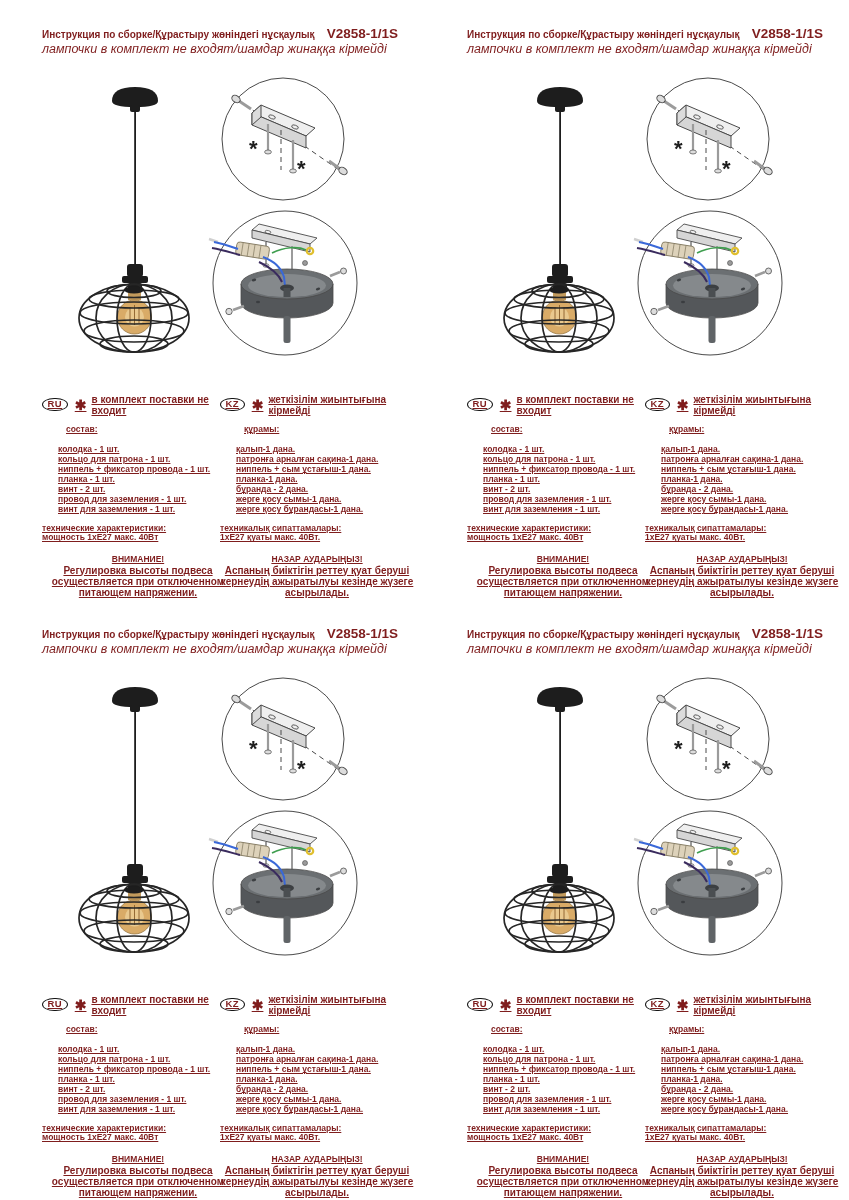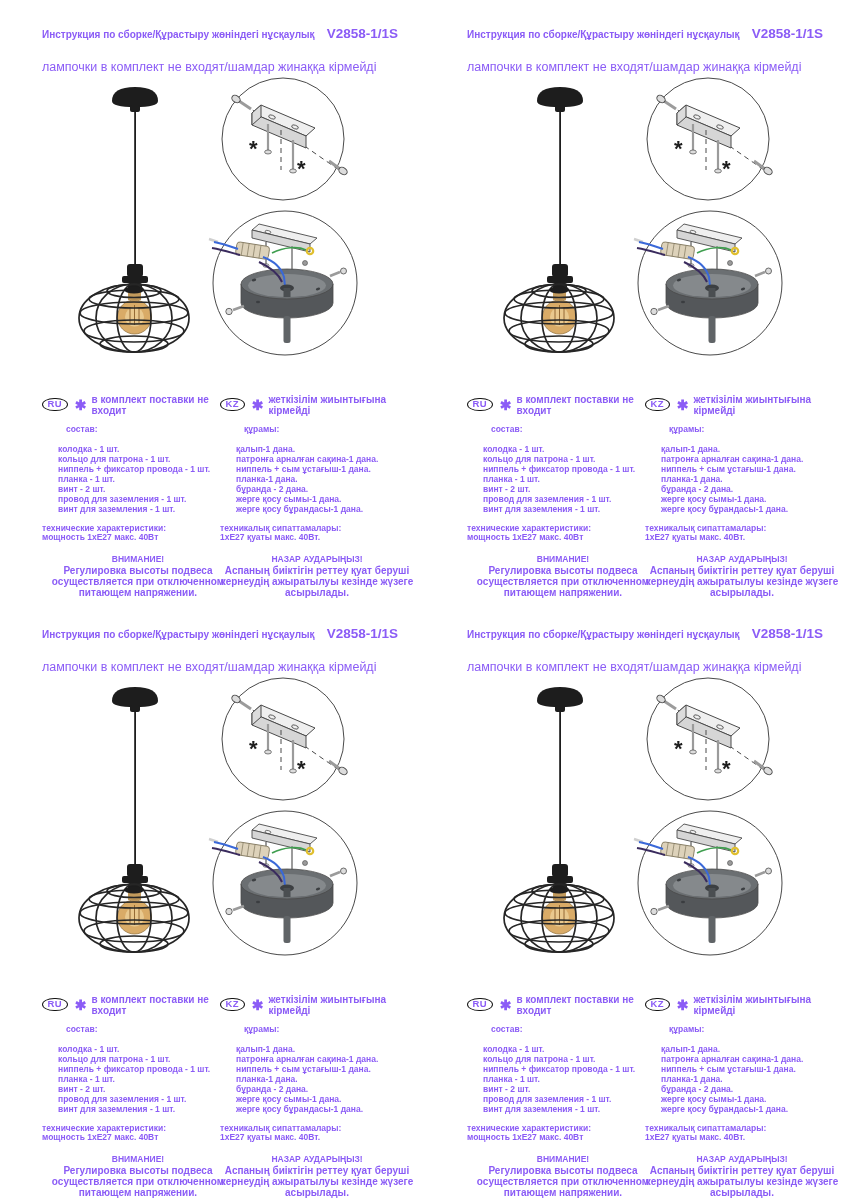--- a/index.html
+++ b/index.html
@@ -1,34 +1,34 @@
 <!DOCTYPE html>
 <html style="--ink: #1d1d1d; --line: #4a4a4a; --cage: #262626; --metal: #9b9b9b; --metal-light: #dcdcdc; --bracket-top: #efefef; --bracket-front: #d6d6d6; --canopy: #6b6f72; --canopy-dark: #54575a; --canopy-light: #85898c; --hub: #3c3f42; --bulb: #d9ab67; --bulb-glow: #e9c98f; --bulb-neck: #c29a5c; --bulb-stroke: #9a7a46; --filament: #8a5f2a; --block: #ddd2ba; --block-edge: #857b62; --wire-blue: #3a68d8; --wire-dark: #3a2b5e; --wire-green: #3f9e4f; --wire-yellow: #e0bf2e;"><head>
 <meta charset="utf-8">
 <style>
   html,body{margin:0;padding:0;background:#fff;}
   .page{
     position:relative;width:849px;height:1200px;background:#ffffff;
-    font-family:"Liberation Sans",sans-serif;color:#8b5cf6;overflow:hidden;
+    font-family:"Liberation Sans",sans-serif;color:#7f1d1d;overflow:hidden;
   }
   .sheet-slot{position:absolute;width:424px;height:600px;}
   .sheet-slot:nth-child(1){left:0;top:0;}
   .sheet-slot:nth-child(2){left:425px;top:0;}
   .sheet-slot:nth-child(3){left:0;top:600px;}
   .sheet-slot:nth-child(4){left:425px;top:600px;}
   .sheet{position:relative;width:100%;height:100%;}
 
   .hdr{position:absolute;left:42px;top:26px;width:370px;}
   .hdr-line1{font-size:10px;font-weight:bold;white-space:nowrap;}
   .model{font-size:13.5px;font-weight:bold;margin-left:12px;}
-  .hdr-line2{font-size:12.5px;font-weight:400;margin-top:19px;white-space:nowrap;}
+  .hdr-line2{font-size:12.5px;font-weight:400;margin-top:1px;white-space:nowrap;font-style:italic;}
 
   .art{position:absolute;left:0;top:0;width:424px;height:392px;}
 
-  .col{position:absolute;top:397px;width:192px;font-size:8.5px;font-weight:bold;line-height:1.13;}
+  .col{position:absolute;top:397px;width:192px;font-size:8.5px;font-weight:bold;line-height:1.13;text-decoration:underline;}
   .col.ru{left:42px;}
   .col.kz{left:220px;width:194px;}
   .badge-row{display:flex;align-items:center;height:15px;}
   .badge{border:1.5px solid #141414;border-radius:50%;padding:0.5px 4.5px;font-size:9.5px;font-weight:bold;letter-spacing:.5px;}
   .star{font-size:14px;line-height:10px;font-weight:bold;margin:0 5px 0 7px;}
   .note{font-size:10px;padding-top:1px;}
   .list-title{margin-top:13px;margin-left:24px;}
   .list{margin-top:10px;}
   .list div{margin-bottom:.5px;padding-left:16px;}
   .tech{margin-top:9px;}

